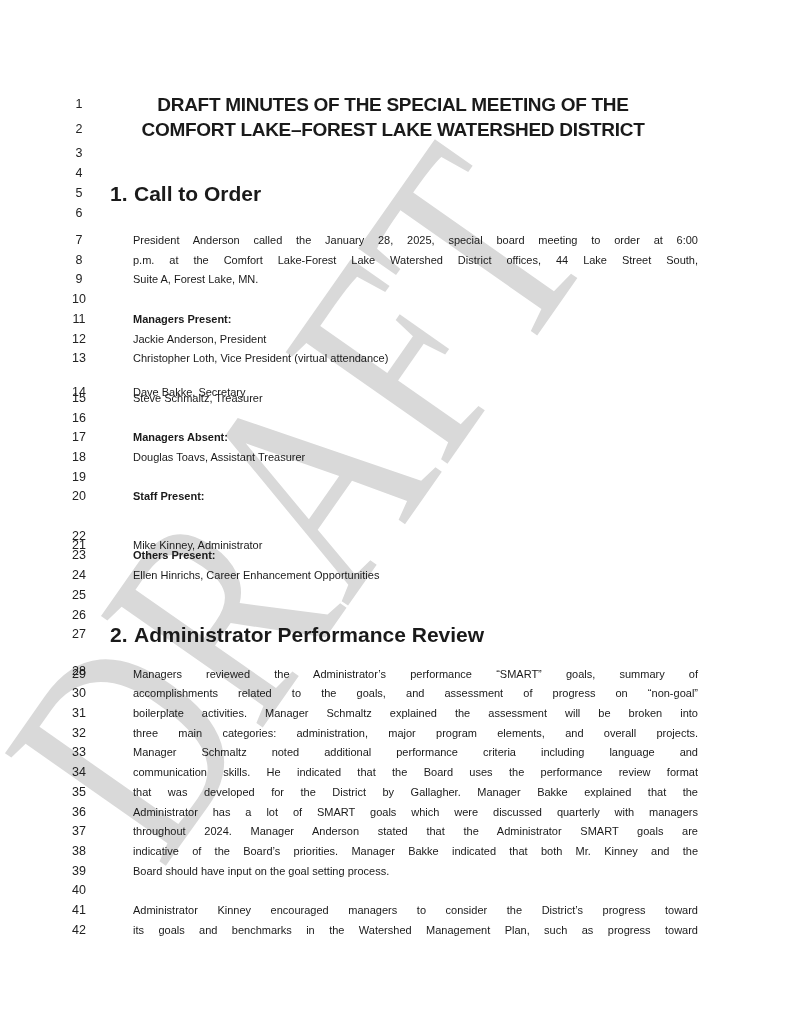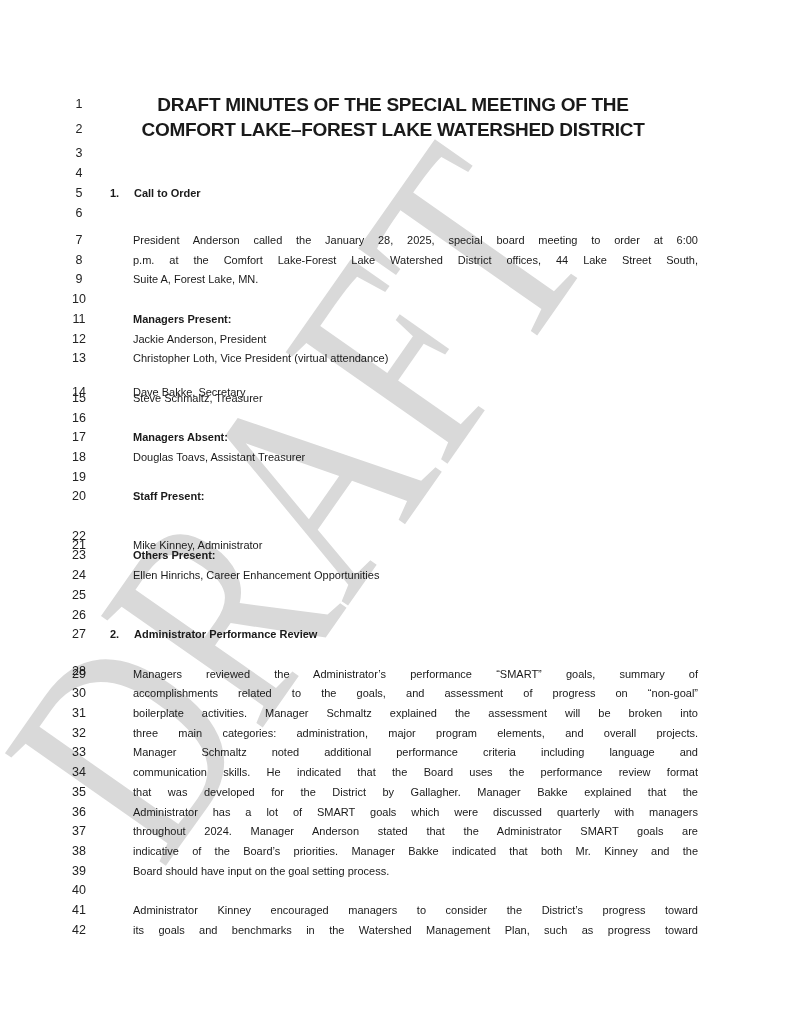--- a/index.html
+++ b/index.html
@@ -7,21 +7,21 @@
       font-family: "Liberation Sans", sans-serif; color: #1a1a1a; }
     .page { position: absolute; left: 0; top: 0; width: 791px; height: 1024px; }
     .watermark { position: absolute; left: 0; top: 0; width: 791px; height: 1024px; pointer-events: none; z-index: 0; }
     .watermark text { font-family: "Liberation Serif", "DejaVu Serif", serif; fill: #d9d9d9; }
     .line { position: absolute; left: 0; width: 791px; height: 19.7px; z-index: 1; }
     .ln { position: absolute; left: 64px; width: 30px; text-align: center; font-size: 12.5px; line-height: 19.7px; color: #222; }
     .txt { position: absolute; left: 133px; width: 565px; font-size: 11px; line-height: 19.7px; white-space: nowrap; }
     .just { text-align: justify; text-align-last: justify; white-space: normal; }
     .title { position: absolute; left: 133px; width: 520px; text-align: center; font-size: 19px; font-weight: bold; line-height: 19.7px; letter-spacing: -0.3px; }
     .title.sub { font-weight: bold; }
-    .heading { position: absolute; left: 110px; font-size: 11px; font-weight: bold; line-height: 19.7px; }
+    .heading { position: absolute; left: 110px; font-size: 21px; font-weight: bold; line-height: 19.7px; }
     .heading .num { display: inline-block; width: 24px; }
     .bold { font-weight: bold; }
   </style>
 </head>
 <body>
 
 <div class="page">
 
   <svg class="watermark" viewBox="0 0 791 1024">
     <text x="0" y="0" font-size="300" text-anchor="middle" transform="translate(380,560) rotate(-55)" textLength="760" lengthAdjust="spacingAndGlyphs">DRAFT</text>

